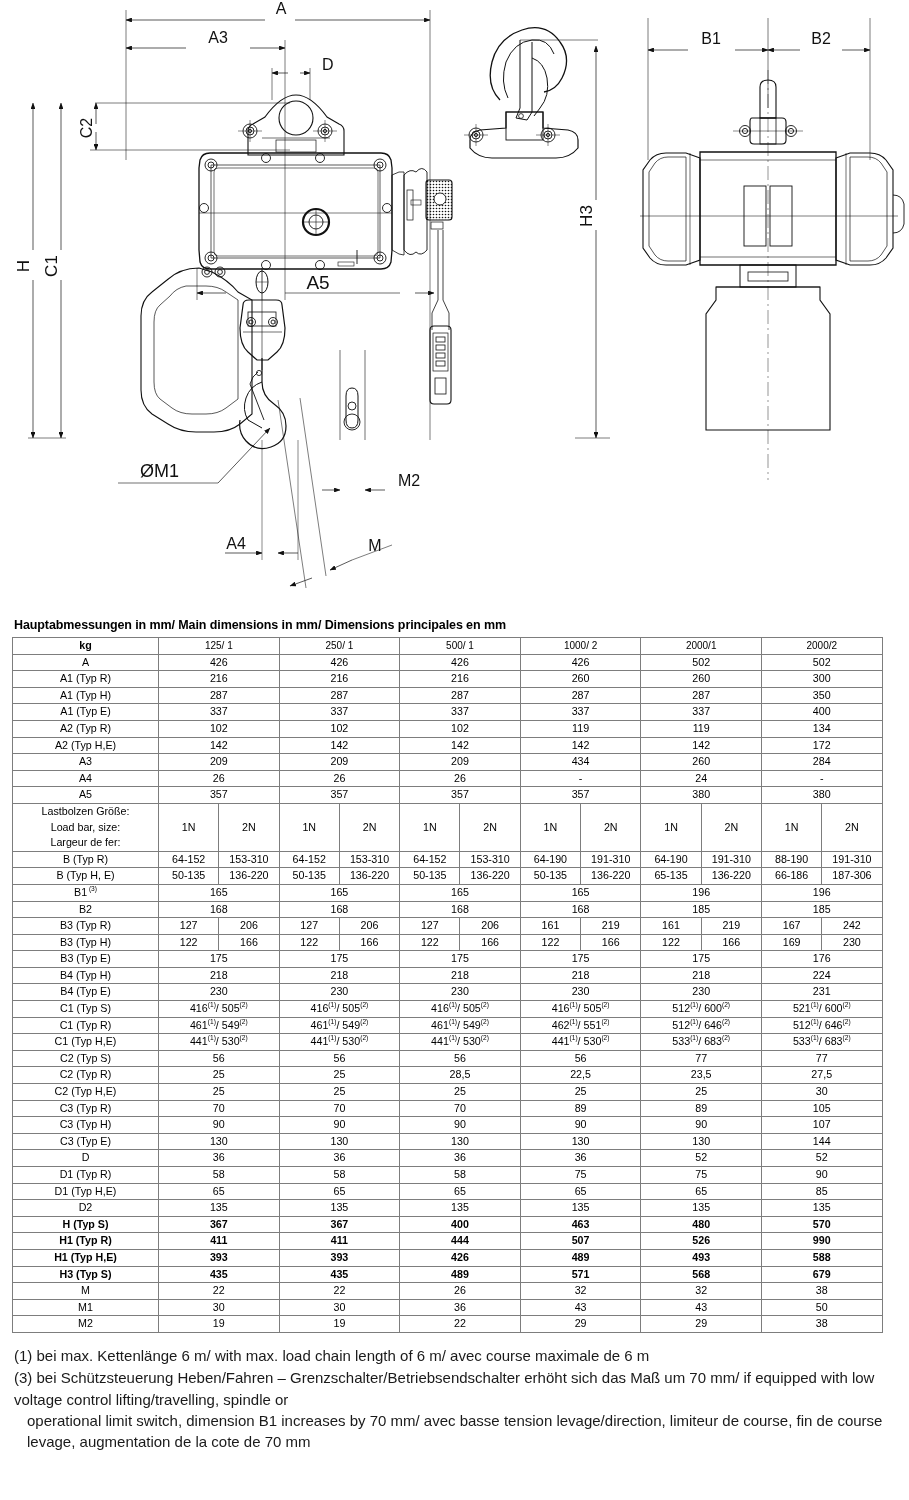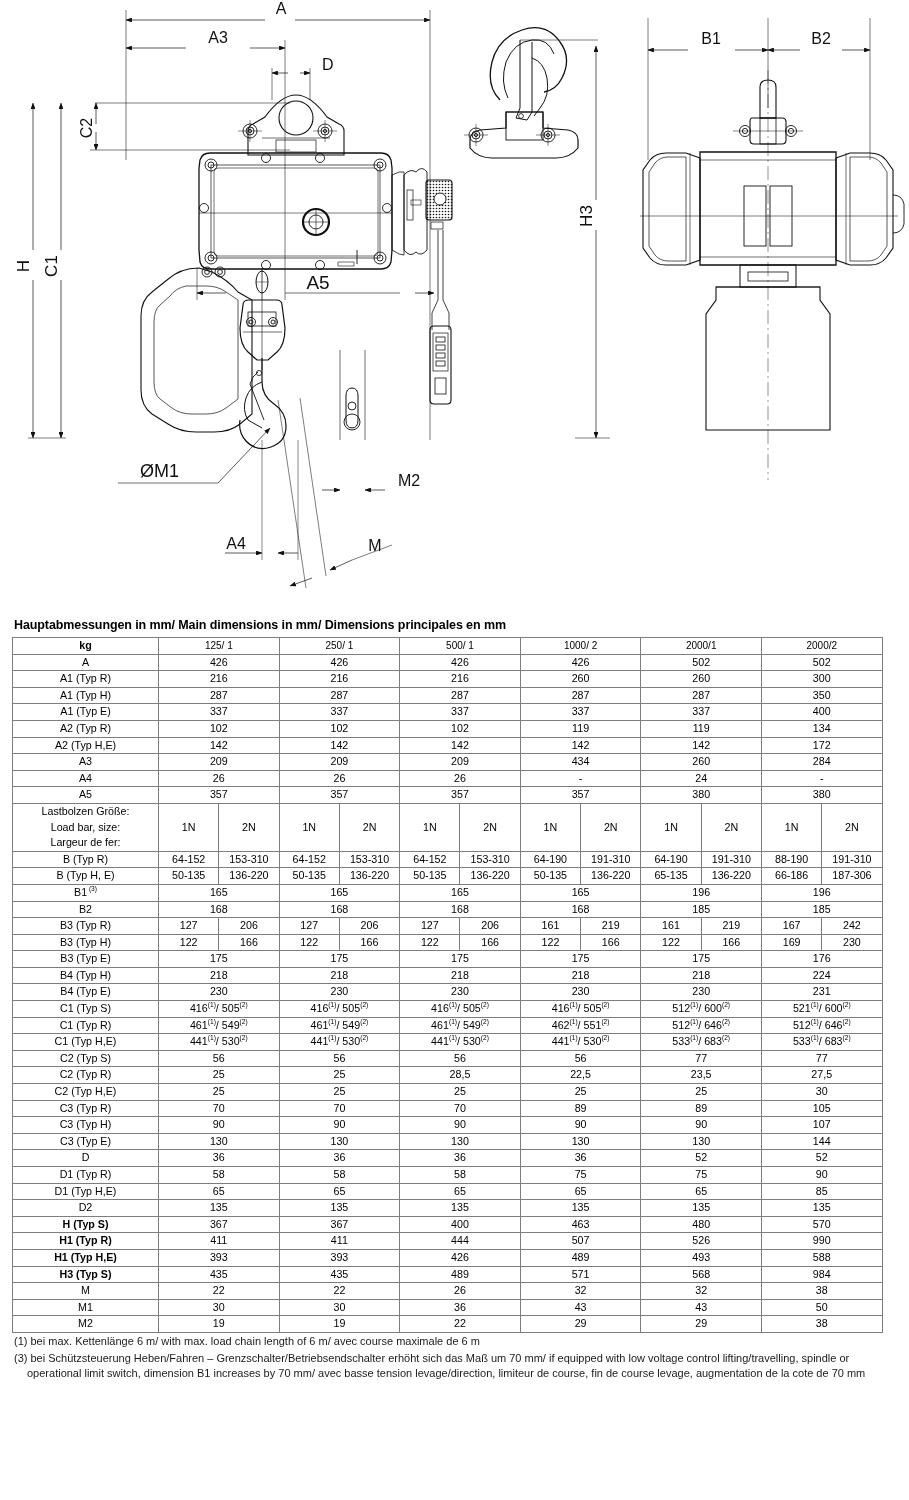--- a/index.html
+++ b/index.html
@@ -52,39 +52,39 @@
     text-align: left;
     padding-left: 5px;
     font-size: 10.7px;
   }
   th.hdr {
     background: #F7CE9A;
     font-weight: bold;
     font-size: 10px;
   }
   th.lbl.kg { font-weight: bold; }
-  tr.bold td { font-weight: normal; }
+  tr.bold td { font-weight: bold; }
   td.lbl.bold, tr.bold td.lbl { font-weight: bold; }
   .sup { font-size: 6.6px; vertical-align: super; line-height: 0; }
   .loadbar-cell {
     text-align: left;
     padding-left: 5px;
     line-height: 1.18;
     font-size: 10.6px;
     height: 47px;
     vertical-align: middle;
   }
   td.nn { height: 47px; vertical-align: middle; font-size: 10.7px; }
 
   
   .footnotes {
-    margin-top: 1px;
+    margin-top: 12px;
     margin-left: 14px;
     width: 880px;
-    font-size: 11px;
+    font-size: 15px;
     line-height: 1.42;
     color: #1a1a1a;
   }
   .footnotes .fn { margin-bottom: 1px; }
   .footnotes .fn .cont { display: block; padding-left: 13px; }
 </style>
 </head>
 <body>
 
 <div id="page">
@@ -746,21 +746,21 @@
             <td colspan="2">493</td>
             <td colspan="2">588</td>
           </tr>
           <tr class="bold">
             <td class="lbl">H3 (Typ S)</td>
             <td colspan="2">435</td>
             <td colspan="2">435</td>
             <td colspan="2">489</td>
             <td colspan="2">571</td>
             <td colspan="2">568</td>
-            <td colspan="2">984</td>
+            <td colspan="2">679</td>
           </tr>
           <tr>
             <td class="lbl">M</td>
             <td colspan="2">22</td>
             <td colspan="2">22</td>
             <td colspan="2">26</td>
             <td colspan="2">32</td>
             <td colspan="2">32</td>
             <td colspan="2">38</td>
           </tr>

